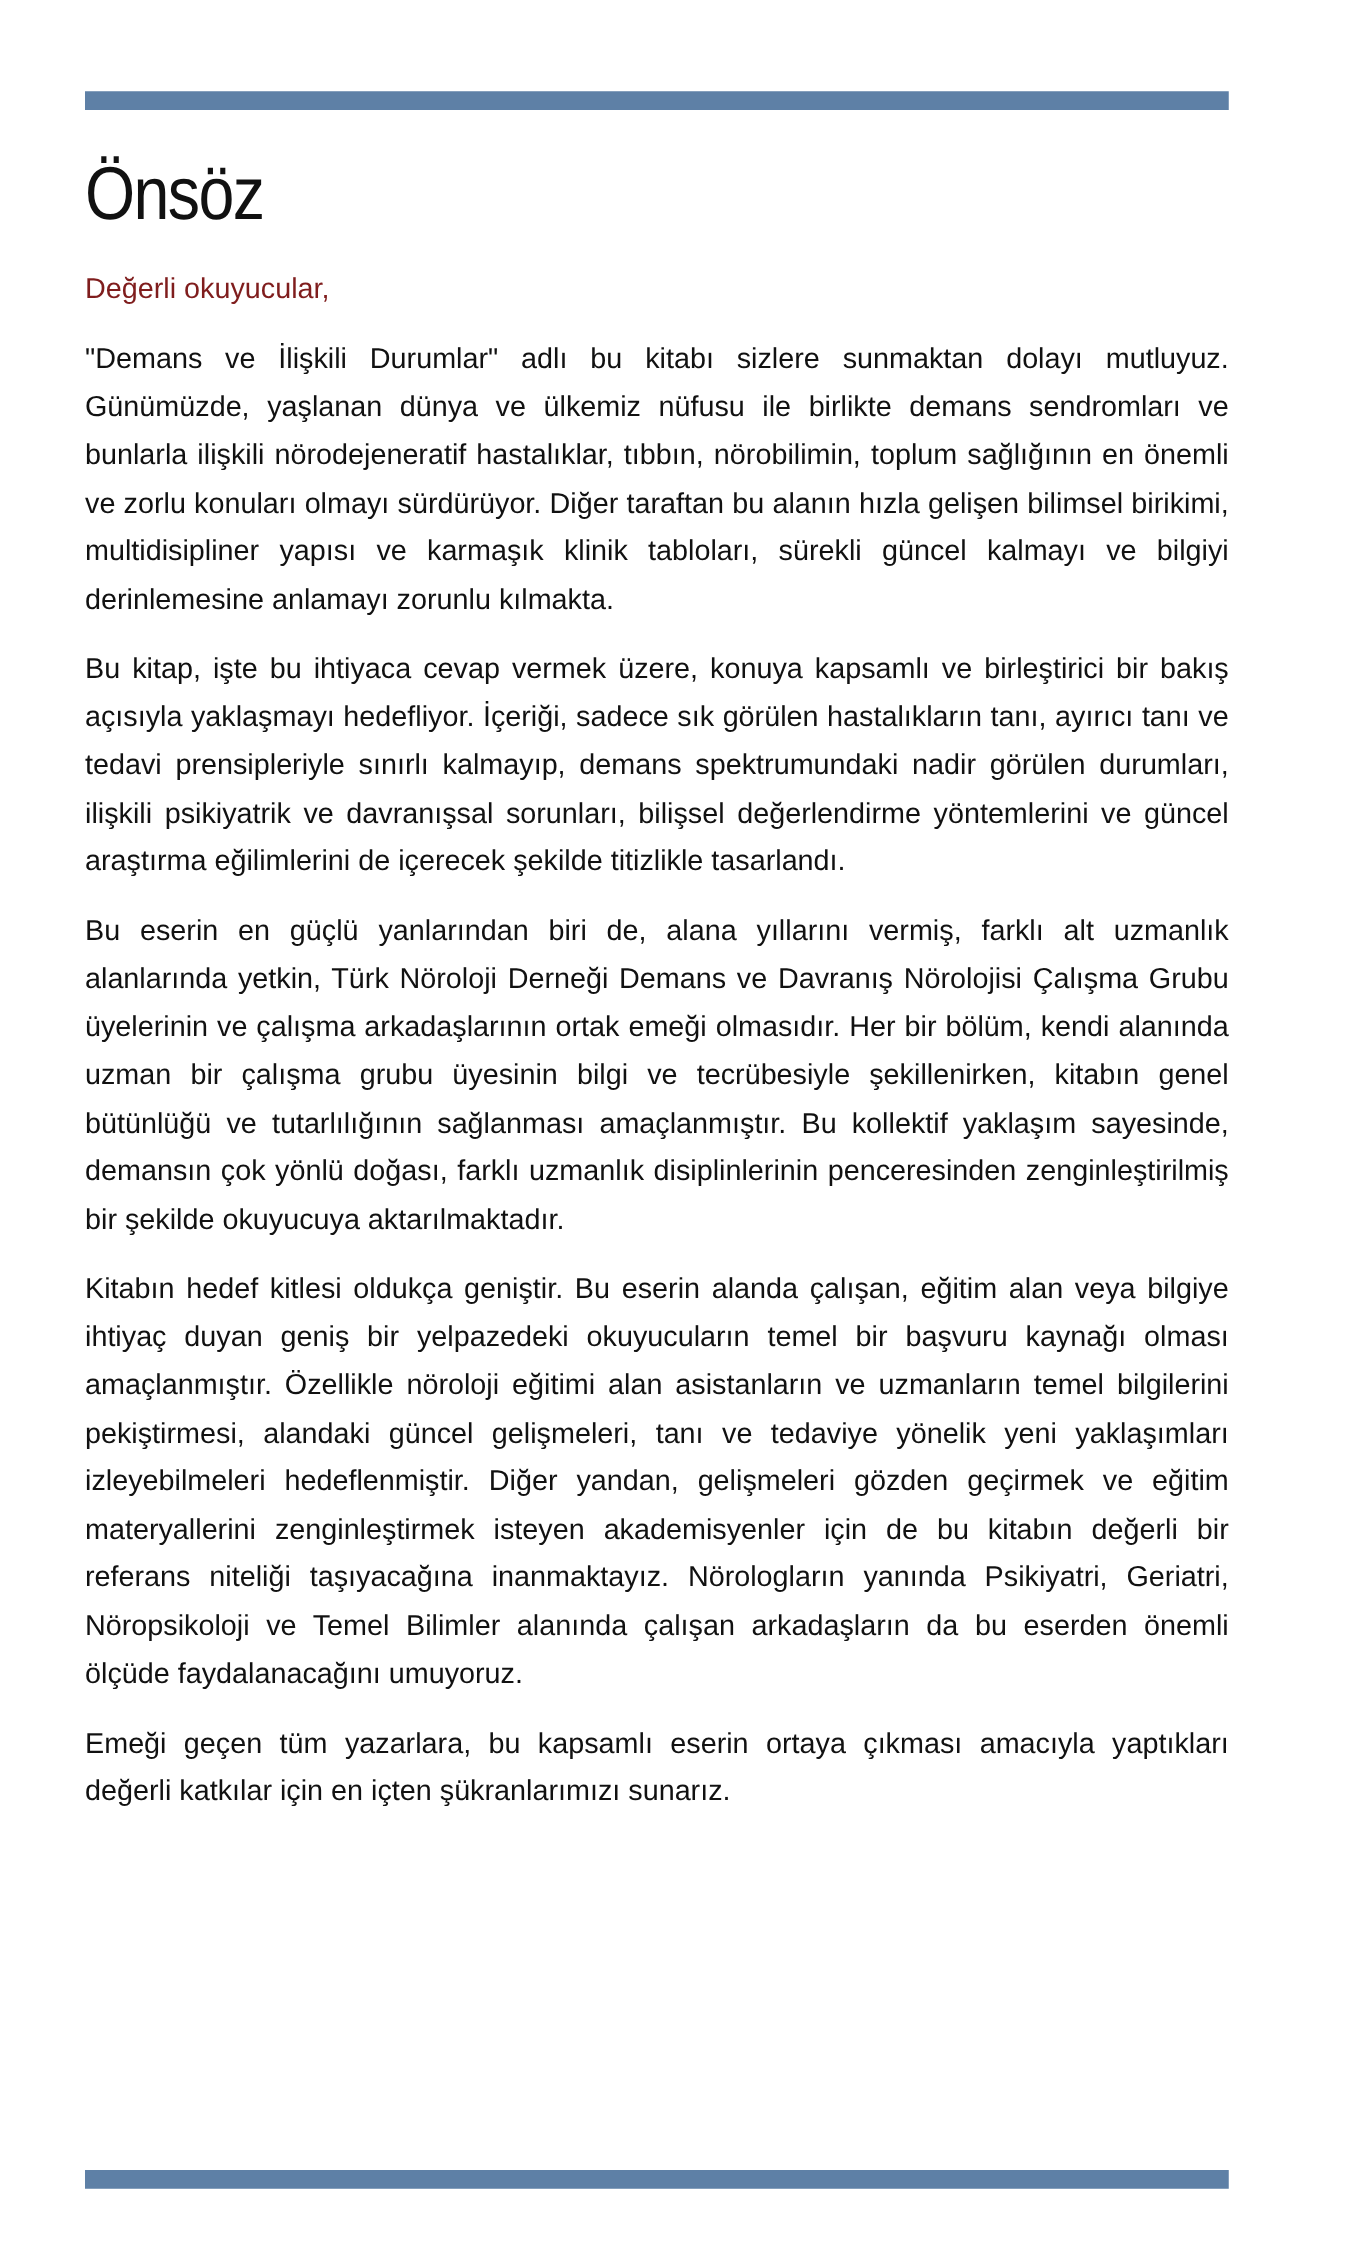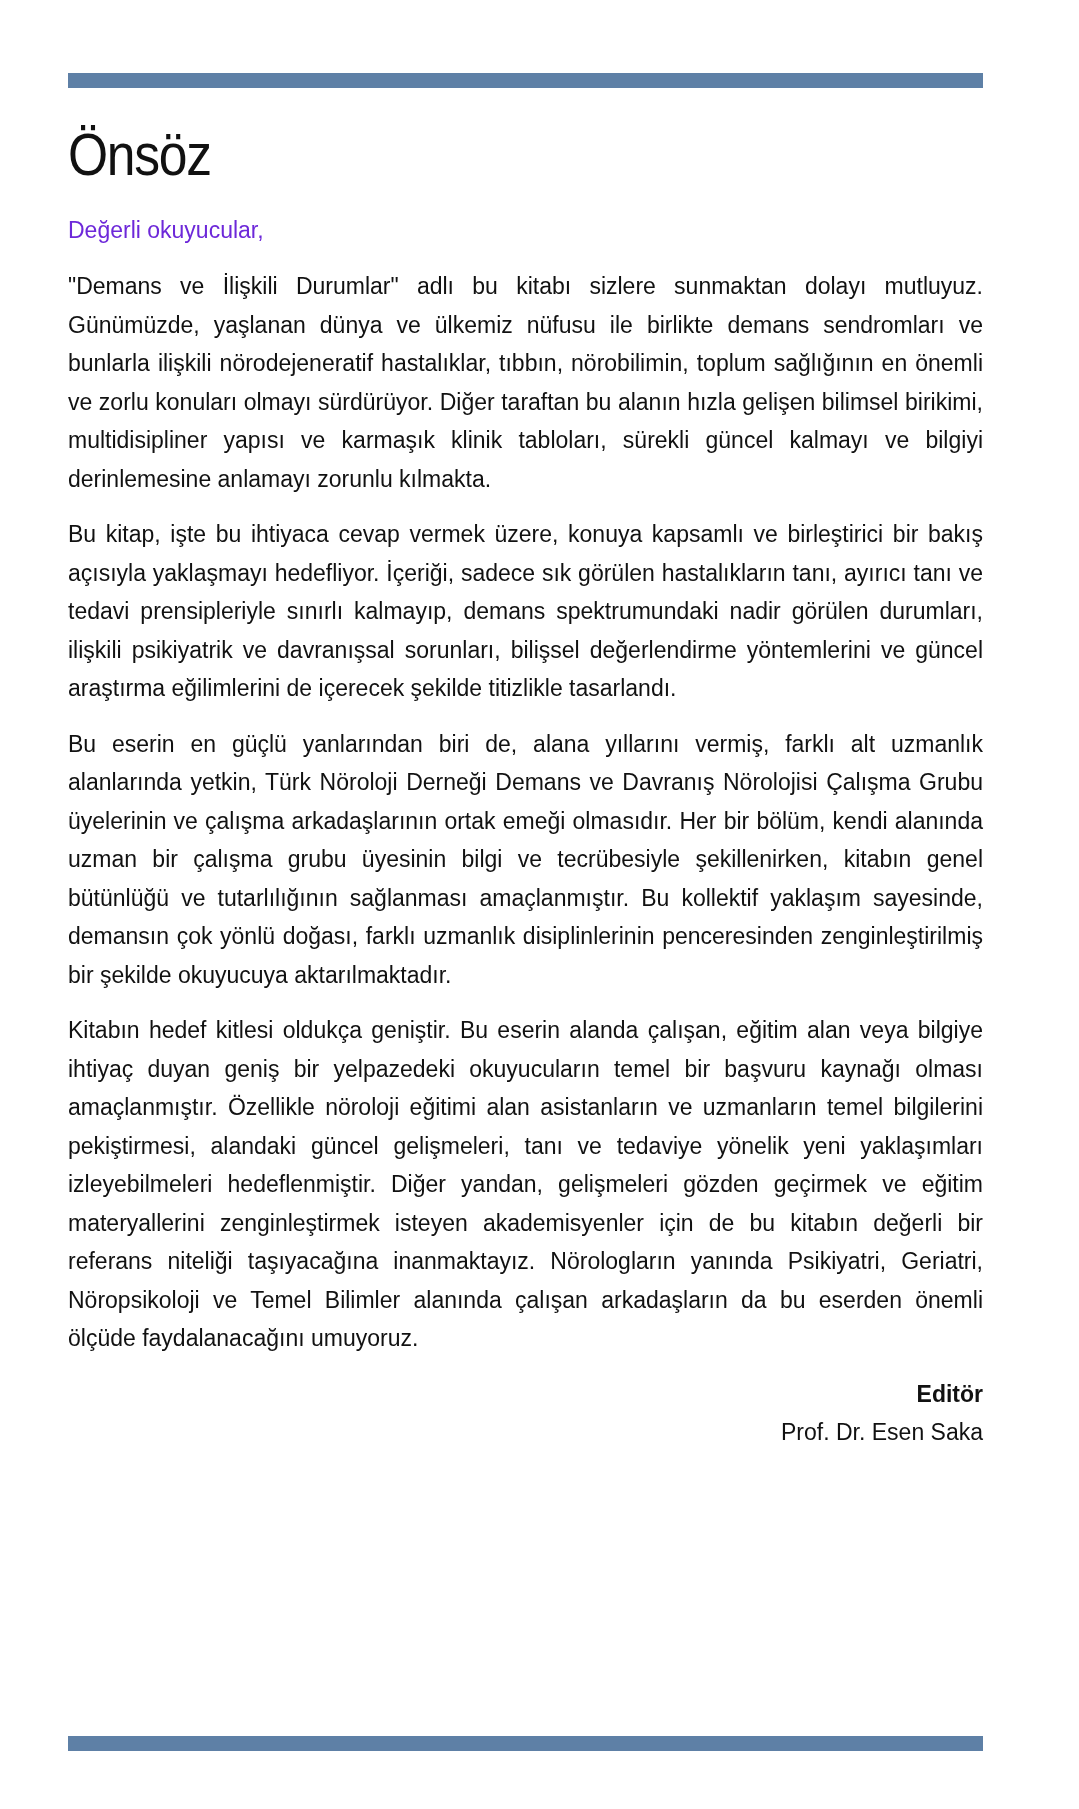--- a/index.html
+++ b/index.html
@@ -38,21 +38,21 @@
       letter-spacing: -1.5px;
       transform: scaleX(0.86);
       transform-origin: left center;
       color: #111111;
     }
     .salutation {
       margin: 0;
       margin-top: 20px;
       font-size: 23px;
       line-height: 38px;
-      color: #6d28d9;
+      color: #7f1d1d;
     }
     .body-text p {
       margin: 0;
       font-size: 23px;
       line-height: 38.5px;
       text-align: justify;
       color: #111111;
     }
     .body-text {
       margin-top: 18px;
@@ -83,21 +83,18 @@
 
   <h1 class="title">Önsöz</h1>
 
   <p class="salutation">Değerli okuyucular,</p>
 
   <div class="body-text">
     <p>"Demans ve İlişkili Durumlar" adlı bu kitabı sizlere sunmaktan dolayı mutluyuz. Günümüzde, yaşlanan dünya ve ülkemiz nüfusu ile birlikte demans sendromları ve bunlarla ilişkili nörodejeneratif hastalıklar, tıbbın, nörobilimin, toplum sağlığının en önemli ve zorlu konuları olmayı sürdürüyor. Diğer taraftan bu alanın hızla gelişen bilimsel birikimi, multidisipliner yapısı ve karmaşık klinik tabloları, sürekli güncel kalmayı ve bilgiyi derinlemesine anlamayı zorunlu kılmakta.</p>
     <p>Bu kitap, işte bu ihtiyaca cevap vermek üzere, konuya kapsamlı ve birleştirici bir bakış açısıyla yaklaşmayı hedefliyor. İçeriği, sadece sık görülen hastalıkların tanı, ayırıcı tanı ve tedavi prensipleriyle sınırlı kalmayıp, demans spektrumundaki nadir görülen durumları, ilişkili psikiyatrik ve davranışsal sorunları, bilişsel değerlendirme yöntemlerini ve güncel araştırma eğilimlerini de içerecek şekilde titizlikle tasarlandı.</p>
     <p>Bu eserin en güçlü yanlarından biri de, alana yıllarını vermiş, farklı alt uzmanlık alanlarında yetkin, Türk Nöroloji Derneği Demans ve Davranış Nörolojisi Çalışma Grubu üyelerinin ve çalışma arkadaşlarının ortak emeği olmasıdır. Her bir bölüm, kendi alanında uzman bir çalışma grubu üyesinin bilgi ve tecrübesiyle şekillenirken, kitabın genel bütünlüğü ve tutarlılığının sağlanması amaçlanmıştır. Bu kollektif yaklaşım sayesinde, demansın çok yönlü doğası, farklı uzmanlık disiplinlerinin penceresinden zenginleştirilmiş bir şekilde okuyucuya aktarılmaktadır.</p>
     <p>Kitabın hedef kitlesi oldukça geniştir. Bu eserin alanda çalışan, eğitim alan veya bilgiye ihtiyaç duyan geniş bir yelpazedeki okuyucuların temel bir başvuru kaynağı olması amaçlanmıştır. Özellikle nöroloji eğitimi alan asistanların ve uzmanların temel bilgilerini pekiştirmesi, alandaki güncel gelişmeleri, tanı ve tedaviye yönelik yeni yaklaşımları izleyebilmeleri hedeflenmiştir. Diğer yandan, gelişmeleri gözden geçirmek ve eğitim materyallerini zenginleştirmek isteyen akademisyenler için de bu kitabın değerli bir referans niteliği taşıyacağına inanmaktayız. Nörologların yanında Psikiyatri, Geriatri, Nöropsikoloji ve Temel Bilimler alanında çalışan arkadaşların da bu eserden önemli ölçüde faydalanacağını umuyoruz.</p>
+    <p>Emeği geçen tüm yazarlara, bu kapsamlı eserin ortaya çıkması amacıyla yaptıkları değerli katkılar için en içten şükranlarımızı sunarız.</p>
   </div>
 
-  <div class="signature">
-    <div class="role">Editör</div>
-    <div class="name">Prof. Dr. Esen Saka</div>
-  </div>
 </div>
 
 <div class="rule rule-bottom"></div>
 
 </body></html>

